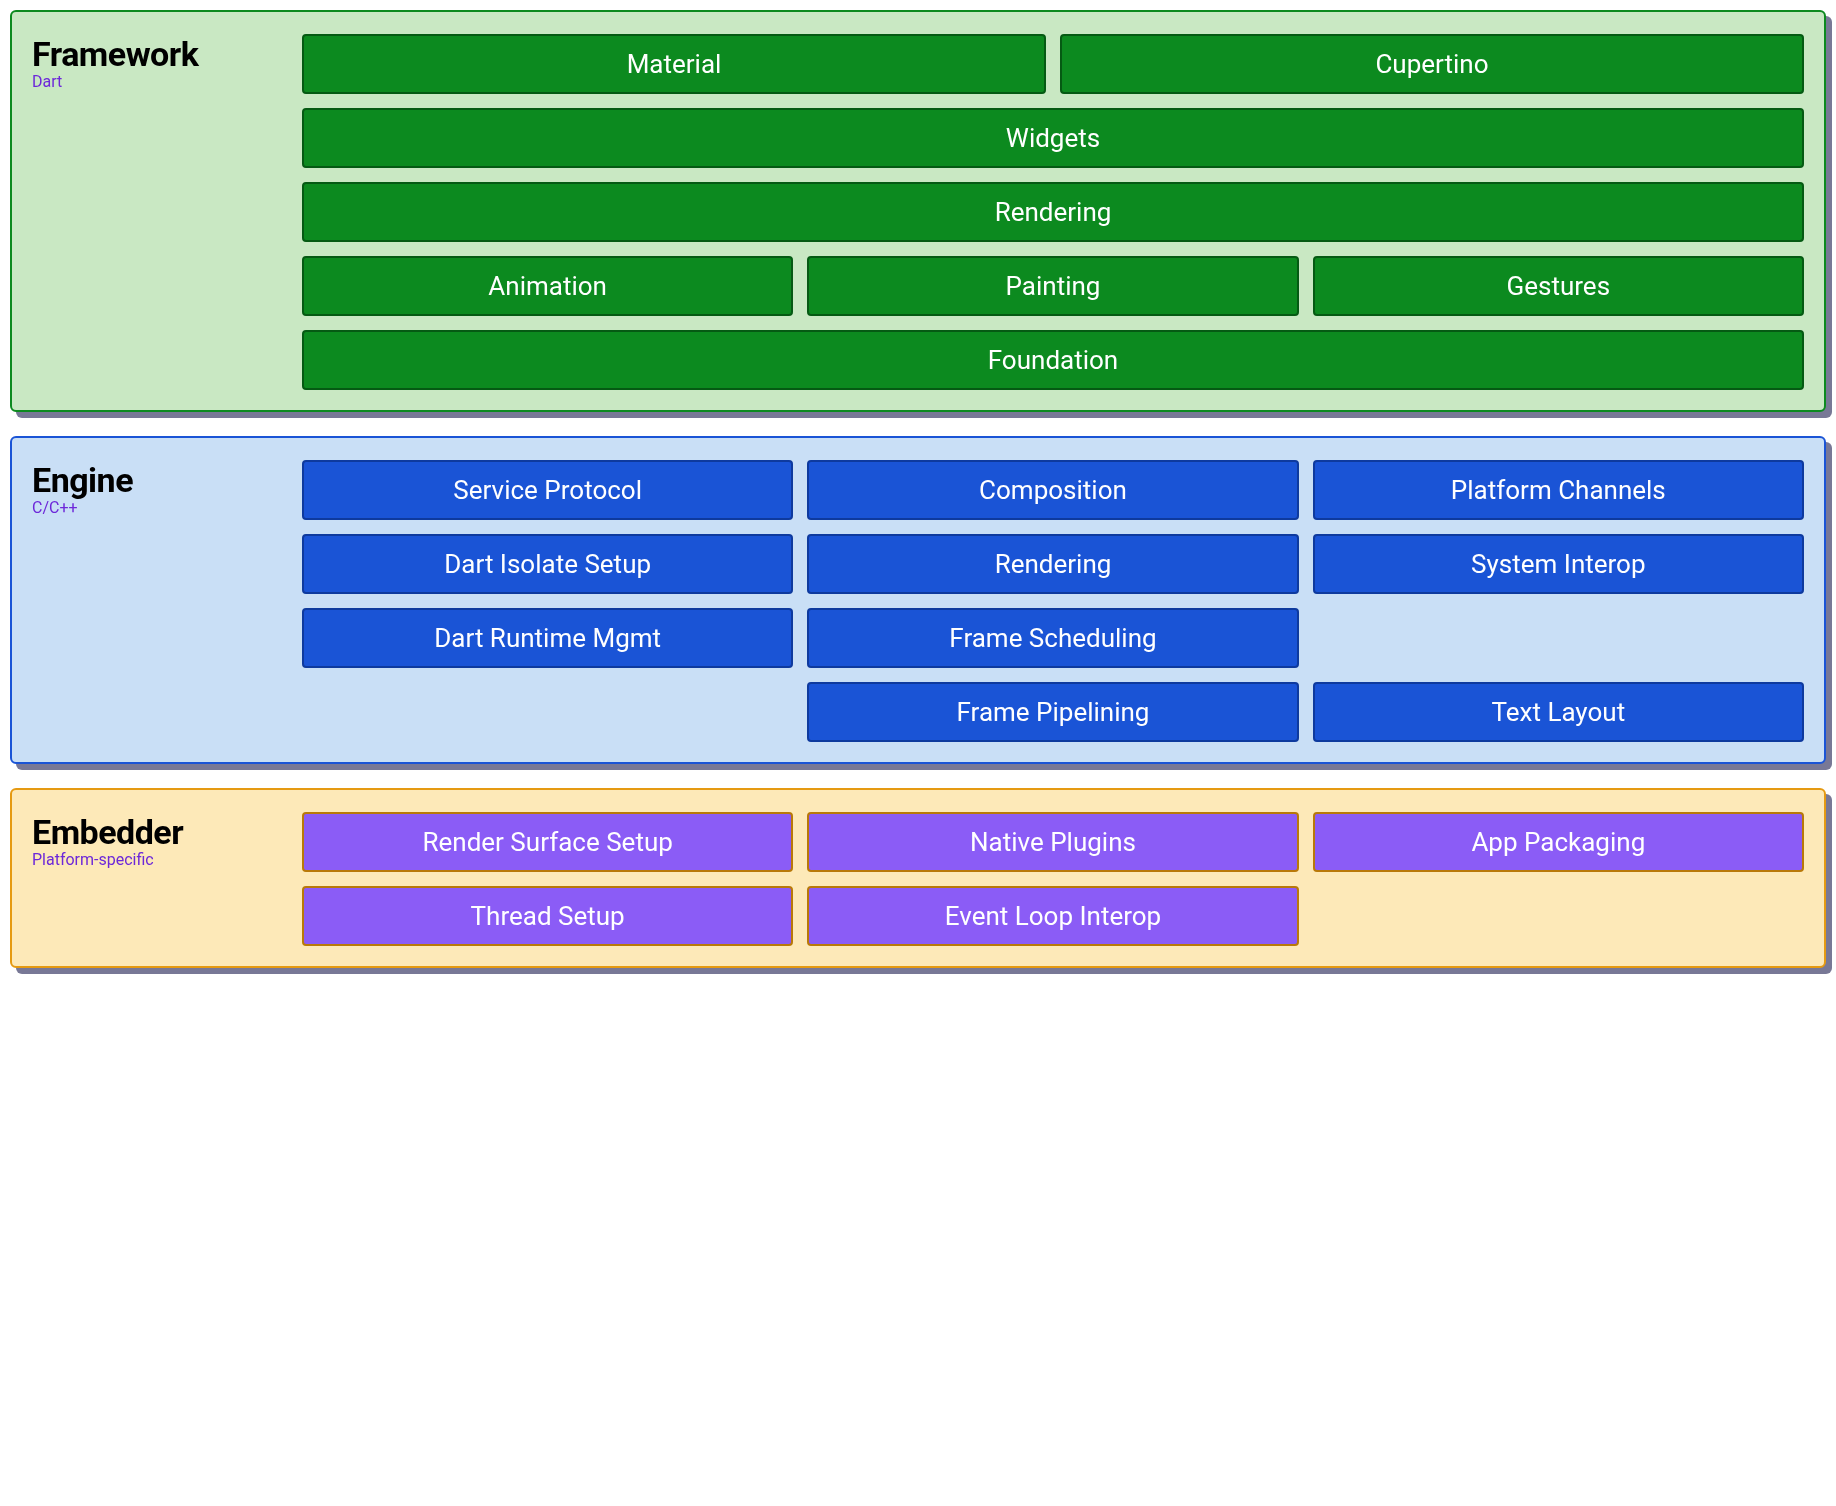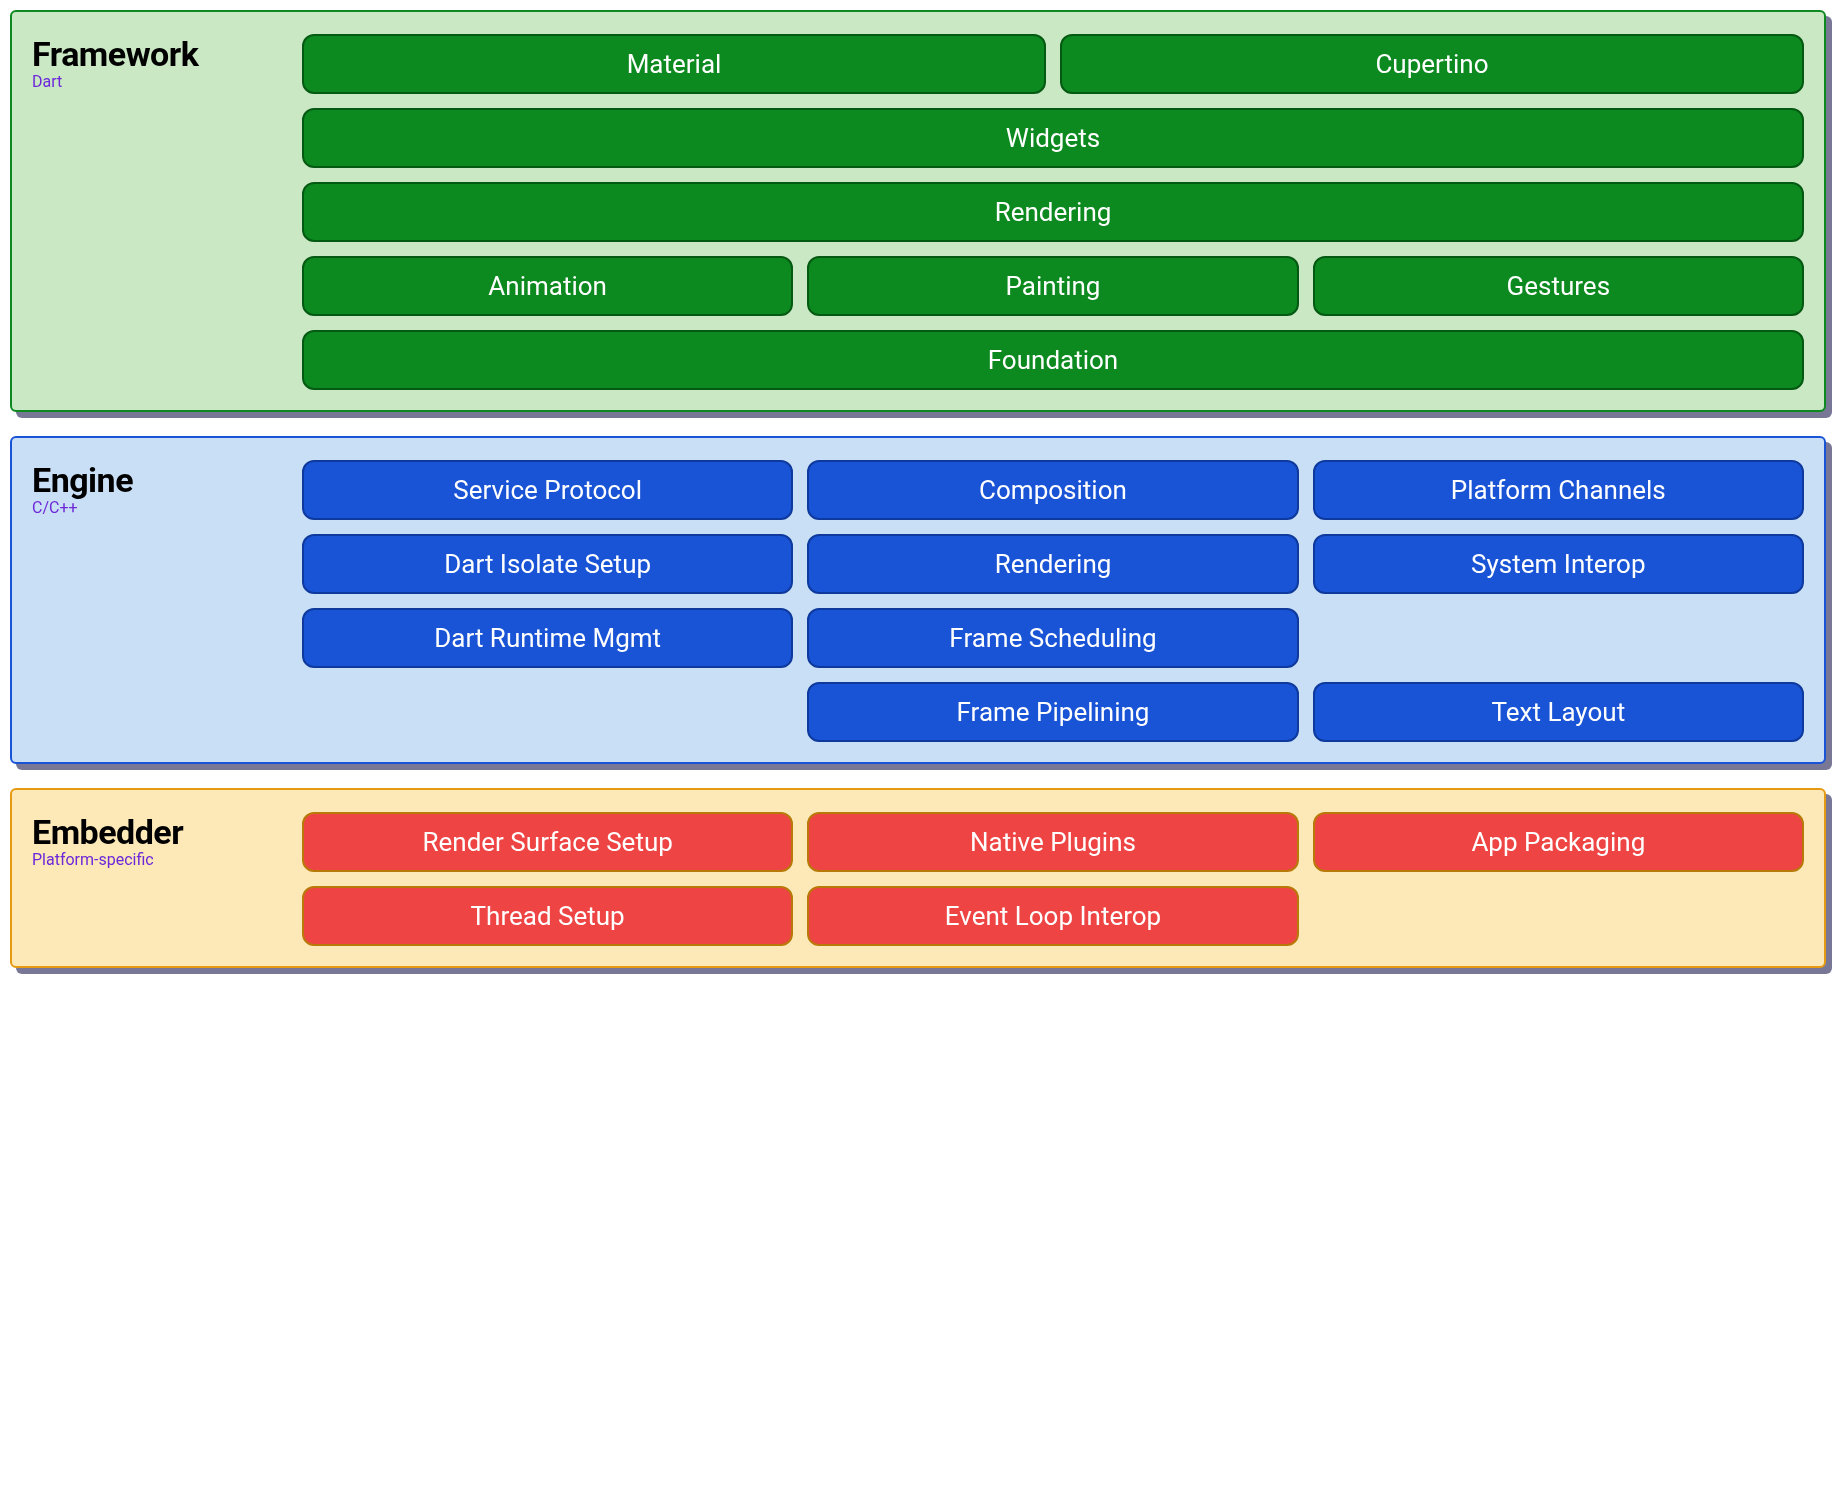--- a/index.html
+++ b/index.html
@@ -59,32 +59,32 @@
       gap: 14px;
     }
     .box {
       display: flex;
       align-items: center;
       justify-content: center;
       color: #fff;
       font-size: 26px;
       font-weight: 400;
       height: 60px;
-      border-radius: 12px;
+      border-radius: 4px;
     }
     .box-green {
       background: #0c8a1f;
       border: 2px solid #055a13;
     }
     .box-blue {
       background: #1a54d6;
       border: 2px solid #0e3a9e;
     }
     .box-orange {
-      background: #ef4444;
+      background: #8b5cf6;
       border: 2px solid #b97909;
     }
     .flex-1 { flex: 1; }
     .col3 { flex: 0 0 calc((100% - 28px) / 3); }
     .placeholder { visibility: hidden; }
   </style>
 </head>
 <body>
 
 <div class="section section-framework">

